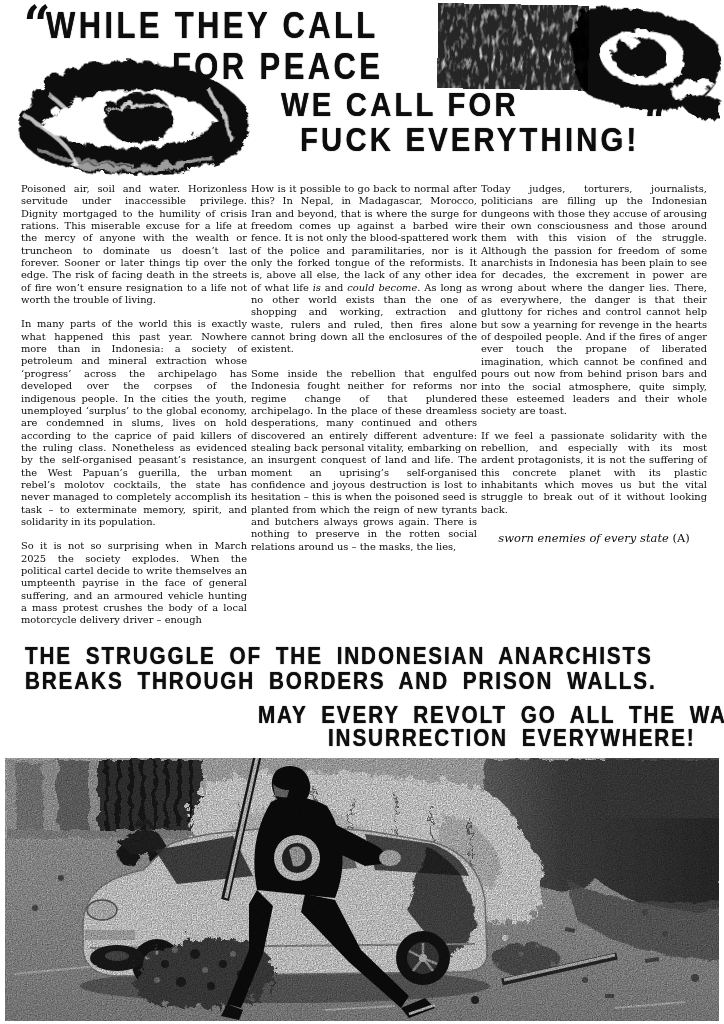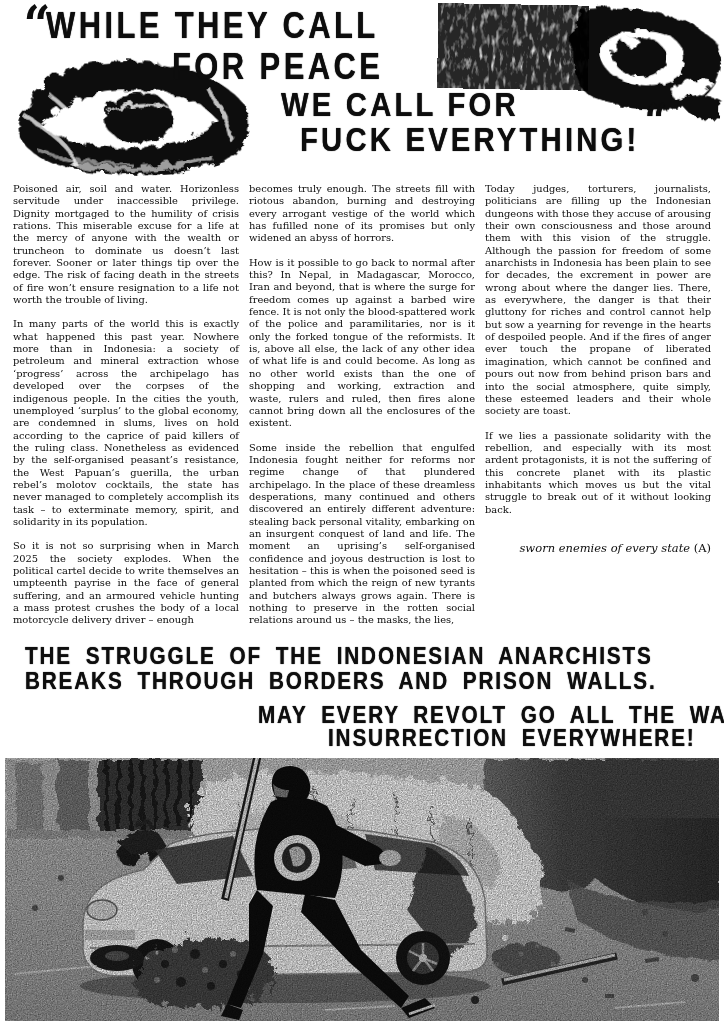--- a/index.html
+++ b/index.html
@@ -15,25 +15,25 @@
   .hl-3{left:281px;top:87px;font-size:34px;}
   .hl-4{left:300px;top:122px;font-size:34px;}
   .q-open{position:absolute;left:22px;top:-6px;font-size:52px;font-weight:bold;
           font-family:"DejaVu Serif",serif;color:#0d0d0d;transform:scaleX(.9);}
   .q-close{display:inline-block;font-family:"DejaVu Serif",serif;font-size:44px;
            line-height:0;vertical-align:14px;margin-left:6px;}
   .eye{position:absolute;}
   .eye-left{left:8px;top:50px;width:244px;height:126px;transform:rotate(-2deg);}
   .eye-right{left:432px;top:-2px;width:292px;height:122px;transform:rotate(1deg);}
   
-  .cols{position:absolute;left:13px;top:183px;width:698px;display:flex;gap:10px;}
+  .cols{position:absolute;left:21px;top:183px;width:698px;display:flex;gap:4px;}
   .col{width:226px;font-size:9.9px;line-height:12.35px;text-align:justify;}
   .col p{margin:0 0 12px 0;}
-  .it{}
-  .signature{text-align:right;font-style:italic;font-size:11.5px;margin-top:26px;}
+  .it{font-style:italic;}
+  .signature{text-align:center;font-style:italic;font-size:11.5px;margin-top:16px;}
   .signature .suffix{font-style:normal;}
   
   .slogan-line{position:absolute;font-family:"Liberation Sans",sans-serif;font-weight:bold;
       color:#0e0e0e;letter-spacing:.09em;word-spacing:.3em;white-space:nowrap;line-height:1;
       transform:scaleX(.9);transform-origin:left top;font-size:23px;text-shadow:0 0 1px #111;}
   .sl-1{left:25px;top:645px;}
   .sl-2{left:25px;top:670px;}
   .sl-3{left:258px;top:704px;}
   .sl-4{left:328px;top:727px;}
   
@@ -96,27 +96,26 @@
     <div class="hl hl-4"><span>FUCK EVERYTHING!</span><span class="q-close">“</span></div>
   </header>
 
   <main class="cols">
     <div class="col">
       <p>Poisoned air, soil and water. Horizonless servitude under inaccessible privilege. Dignity mortgaged to the humility of crisis rations. This miserable excuse for a life at the mercy of anyone with the wealth or truncheon to dominate us doesn’t last forever. Sooner or later things tip over the edge. The risk of facing death in the streets of fire won’t ensure resignation to a life not worth the trouble of living.</p>
       <p>In many parts of the world this is exactly what happened this past year. Nowhere more than in Indonesia: a society of petroleum and mineral extraction whose ‘progress’ across the archipelago has developed over the corpses of the indigenous people. In the cities the youth, unemployed ‘surplus’ to the global economy, are condemned in slums, lives on hold according to the caprice of paid killers of the ruling class. Nonetheless as evidenced by the self-organised peasant’s resistance, the West Papuan’s guerilla, the urban rebel’s molotov cocktails, the state has never managed to completely accomplish its task – to exterminate memory, spirit, and solidarity in its population.</p>
       <p>So it is not so surprising when in March 2025 the society explodes. When the political cartel decide to write themselves an umpteenth payrise in the face of general suffering, and an armoured vehicle hunting a mass protest crushes the body of a local motorcycle delivery driver – enough</p>
     </div>
     <div class="col">
-      <p>becomes truly enough. The streets fill with riotous abandon, burning and destroying every arrogant vestige of the world which has fufilled none of its promises but only widened an abyss of horrors.</p>
       <p><span>How is it possible to go back to normal after this? In Nepal, in Madagascar, Morocco, Iran and beyond, that is where the surge for freedom comes up against a barbed wire fence. It is not only the blood-spattered work of the police and paramilitaries, nor is it only the forked tongue of the reformists. It is, above all else, the lack of any other idea of what life </span><span class="it">is</span><span> and </span><span class="it">could become.</span><span> As long as no other world exists than the one of shopping and working, extraction and waste, rulers and ruled, then fires alone cannot bring down all the enclosures of the existent.</span></p>
       <p>Some inside the rebellion that engulfed Indonesia fought neither for reforms nor regime change of that plundered archipelago. In the place of these dreamless desperations, many continued and others discovered an entirely different adventure: stealing back personal vitality, embarking on an insurgent conquest of land and life. The moment an uprising’s self-organised confidence and joyous destruction is lost to hesitation – this is when the poisoned seed is planted from which the reign of new tyrants and butchers always grows again. There is nothing to preserve in the rotten social relations around us – the masks, the lies,</p>
     </div>
     <div class="col">
       <p>Today judges, torturers, journalists, politicians are filling up the Indonesian dungeons with those they accuse of arousing their own consciousness and those around them with this vision of the struggle. Although the passion for freedom of some anarchists in Indonesia has been plain to see for decades, the excrement in power are wrong about where the danger lies. There, as everywhere, the danger is that their gluttony for riches and control cannot help but sow a yearning for revenge in the hearts of despoiled people. And if the fires of anger ever touch the propane of liberated imagination, which cannot be confined and pours out now from behind prison bars and into the social atmosphere, quite simply, these esteemed leaders and their whole society are toast.</p>
-      <p>If we lies a passionate solidarity with the rebellion, and especially with its most ardent protagonists, it is not the suffering of this concrete planet with its plastic inhabitants which moves us but the vital struggle to break out of it without looking back.</p>
+      <p>If we feel a passionate solidarity with the rebellion, and especially with its most ardent protagonists, it is not the suffering of this concrete planet with its plastic inhabitants which moves us but the vital struggle to break out of it without looking back.</p>
       <div class="signature"><span>sworn enemies of every state</span><span class="suffix"> (A)</span></div>
     </div>
   </main>
 
   <div class="slogan-line sl-1">THE STRUGGLE OF THE INDONESIAN ANARCHISTS</div>
   <div class="slogan-line sl-2">BREAKS THROUGH BORDERS AND PRISON WALLS.</div>
   <div class="slogan-line sl-3">MAY EVERY REVOLT GO ALL THE WAY.</div>
   <div class="slogan-line sl-4">INSURRECTION EVERYWHERE!</div>
 
   <figure class="photo" style="margin:0">

